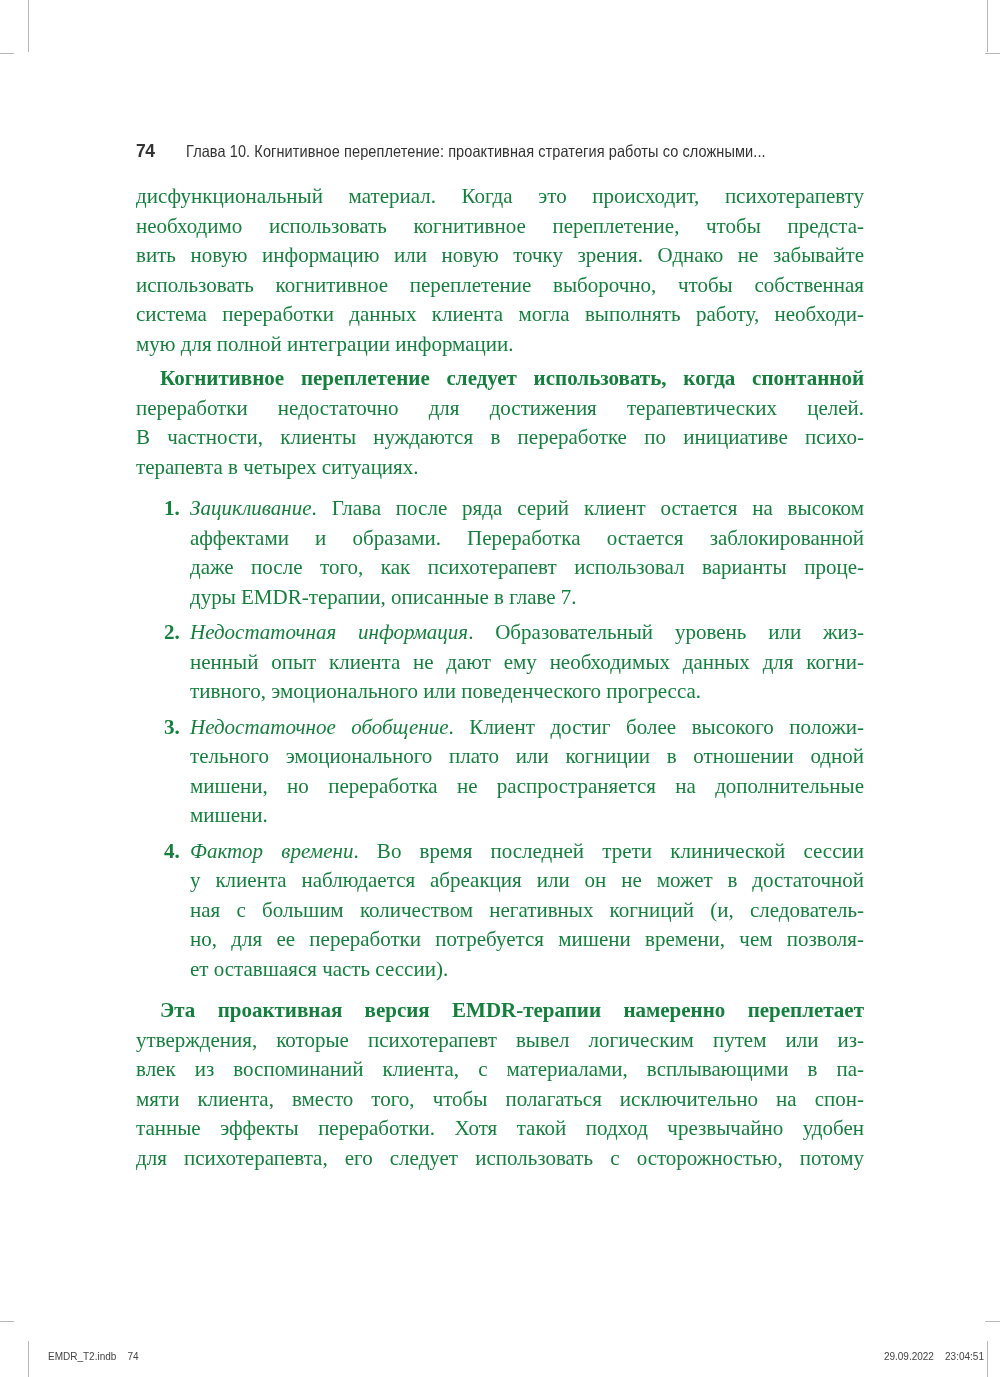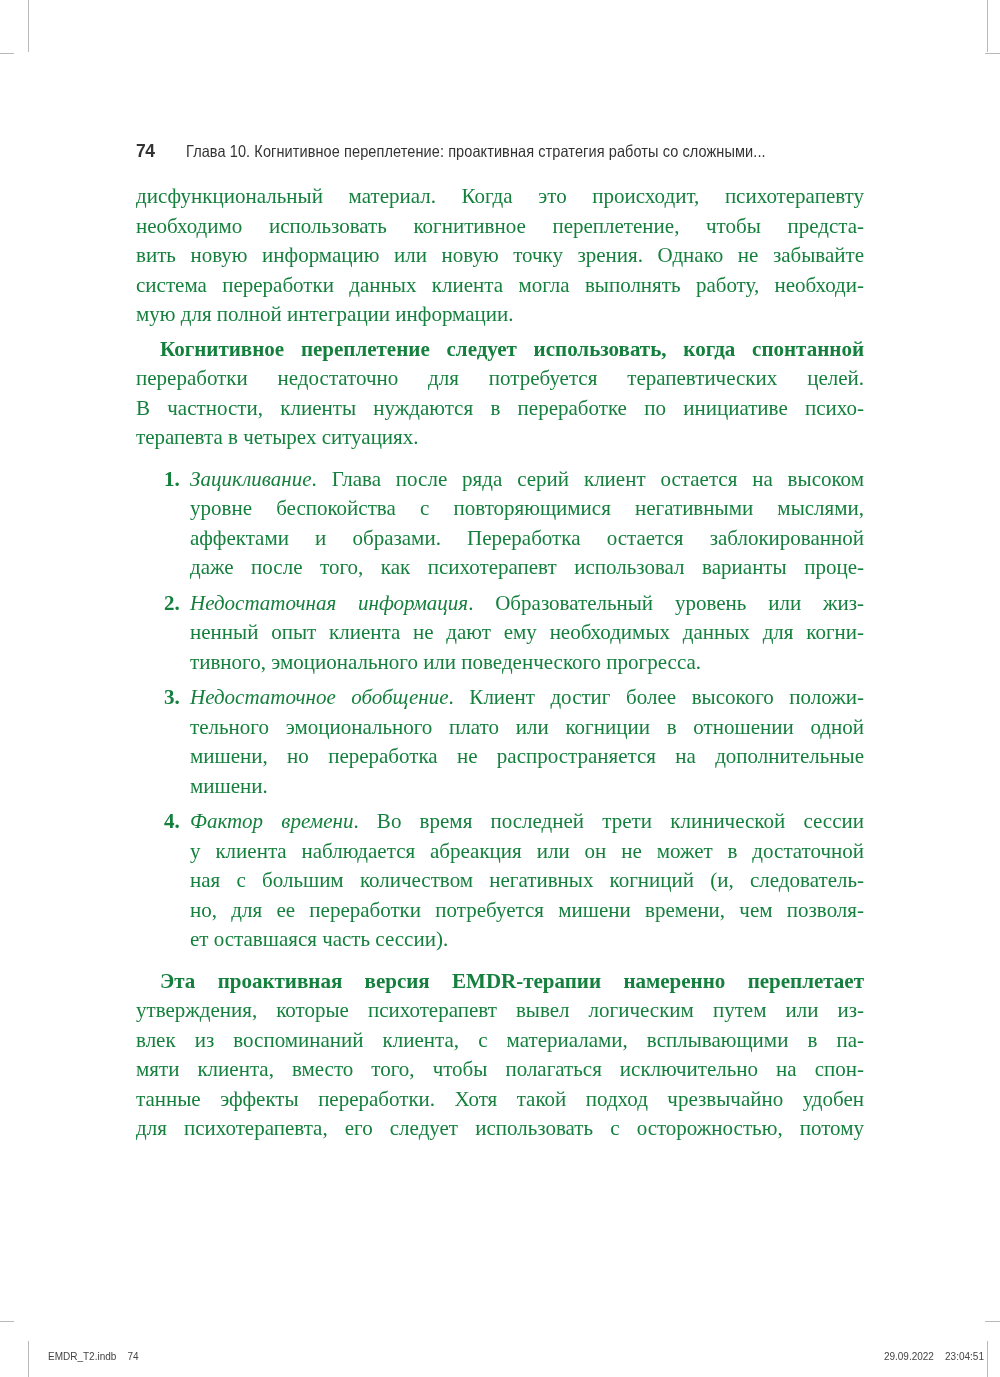--- a/index.html
+++ b/index.html
@@ -38,39 +38,40 @@
   <span class="pnum">74</span>
   <span class="rtitle">Глава  10. Когнитивное переплетение: проактивная стратегия работы со сложными...</span>
 </div>
 
 <div class="body">
 
   <div class="para">
     <span class="line">дисфункциональный материал. Когда это происходит, психотерапевту</span>
     <span class="line">необходимо использовать когнитивное переплетение, чтобы предста-</span>
     <span class="line">вить новую информацию или новую точку зрения. Однако не забывайте</span>
+    <span class="line">использовать когнитивное переплетение выборочно, чтобы собственная</span>
     <span class="line">система переработки данных клиента могла выполнять работу, необходи-</span>
     <span class="line last">мую для полной интеграции информации.</span>
   </div>
 
   <div class="para" style="margin-bottom:12px;">
     <span class="line indent">Когнитивное переплетение следует использовать, когда спонтанной</span>
-    <span class="line">переработки недостаточно для потребуется терапевтических целей.</span>
+    <span class="line">переработки недостаточно для достижения терапевтических целей.</span>
     <span class="line">В частности, клиенты нуждаются в переработке по инициативе психо-</span>
     <span class="line last">терапевта в четырех ситуациях.</span>
   </div>
 
   <div>
 
     <div class="item">
       <span class="num">1.</span>
       <span class="line"><span class="term">Зацикливание</span><span>. Глава после ряда серий клиент остается на высоком</span></span>
-      <span class="line">уровне беспокойства с повторяющимися негативными мыслями,</span>
       <span class="line">аффектами и образами. Переработка остается заблокированной</span>
       <span class="line">даже после того, как психотерапевт использовал варианты проце-</span>
+      <span class="line last">дуры EMDR-терапии, описанные в главе 7.</span>
     </div>
 
     <div class="item">
       <span class="num">2.</span>
       <span class="line"><span class="term">Недостаточная информация</span><span>. Образовательный уровень или жиз-</span></span>
       <span class="line">ненный опыт клиента не дают ему необходимых данных для когни-</span>
       <span class="line last">тивного, эмоционального или поведенческого прогресса.</span>
     </div>
 
     <div class="item">

